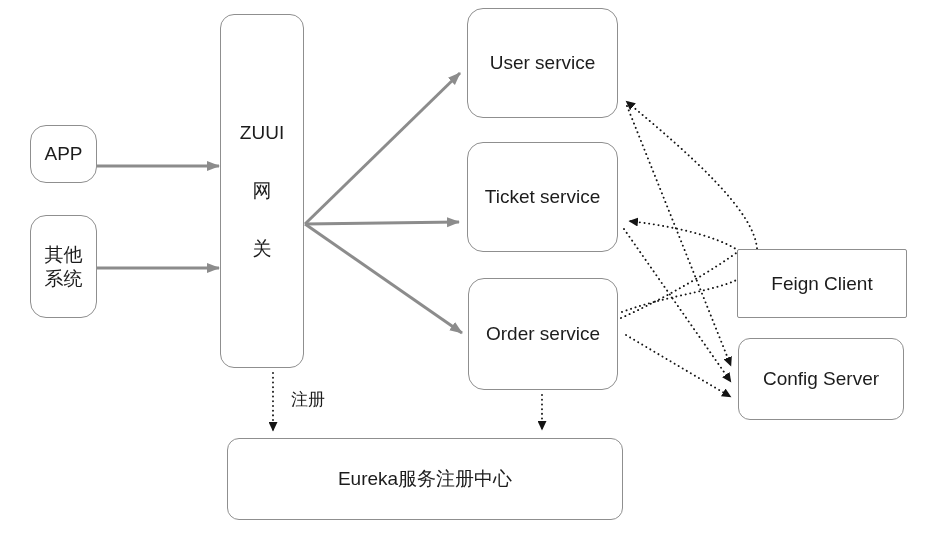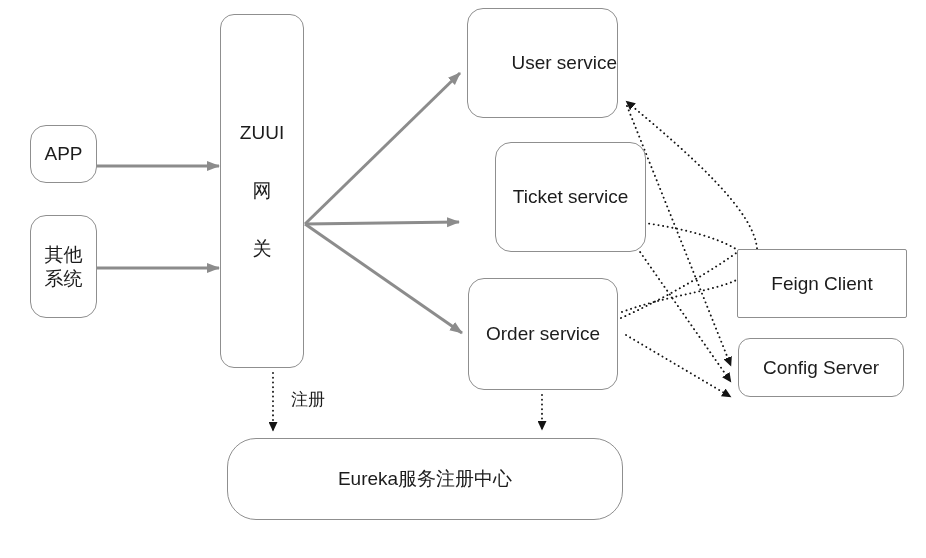--- a/index.html
+++ b/index.html
@@ -28,26 +28,26 @@
     font-size:19px;
     color:var(--c-text);
     line-height:1.25;
   }
   .rounded{border-radius:16px;}
   .rounded-sm{border-radius:12px;}
   .square{border-radius:2px;margin-top:36px;}
   .node--app      {left:30px; top:125px; width:67px;  height:58px;}
   .node--other    {left:30px; top:215px; width:67px;  height:103px; flex-direction:column;}
   .node--zuul     {left:220px;top:14px;  width:84px;  height:354px; flex-direction:column; gap:34px; border-radius:14px;}
-  .node--user     {left:467px;top:8px;   width:151px; height:110px;justify-content:flex-end;}
-  .node--ticket   {left:467px;top:142px; width:151px; height:110px;margin-left:28px;}
+  .node--user     {left:467px;top:8px;   width:151px; height:110px;}
+  .node--ticket   {left:467px;top:142px; width:151px; height:110px;}
   .node--order    {left:468px;top:278px; width:150px; height:112px;}
   .node--feign    {left:737px;top:213px; width:170px; height:69px;}
-  .node--config   {left:738px;top:338px; width:166px; height:59px;}
-  .node--eureka   {left:227px;top:438px; width:396px; height:82px;border-radius:29px;}
+  .node--config   {left:738px;top:338px; width:166px; height:82px;}
+  .node--eureka   {left:227px;top:438px; width:396px; height:82px;}
   .edge-label{
     position:absolute;
     left:291px;top:388px;
     font-size:17px;
     color:var(--c-text);
   }
   .s-line{stroke:var(--c-solid);stroke-width:3px;fill:none;}
   .d-line{stroke:var(--c-dot);stroke-width:1.9px;fill:none;stroke-dasharray:0.1 4.6;stroke-linecap:round;}
   .mk-solid{fill:var(--c-solid);}
   .mk-dot{fill:var(--c-dot);}

